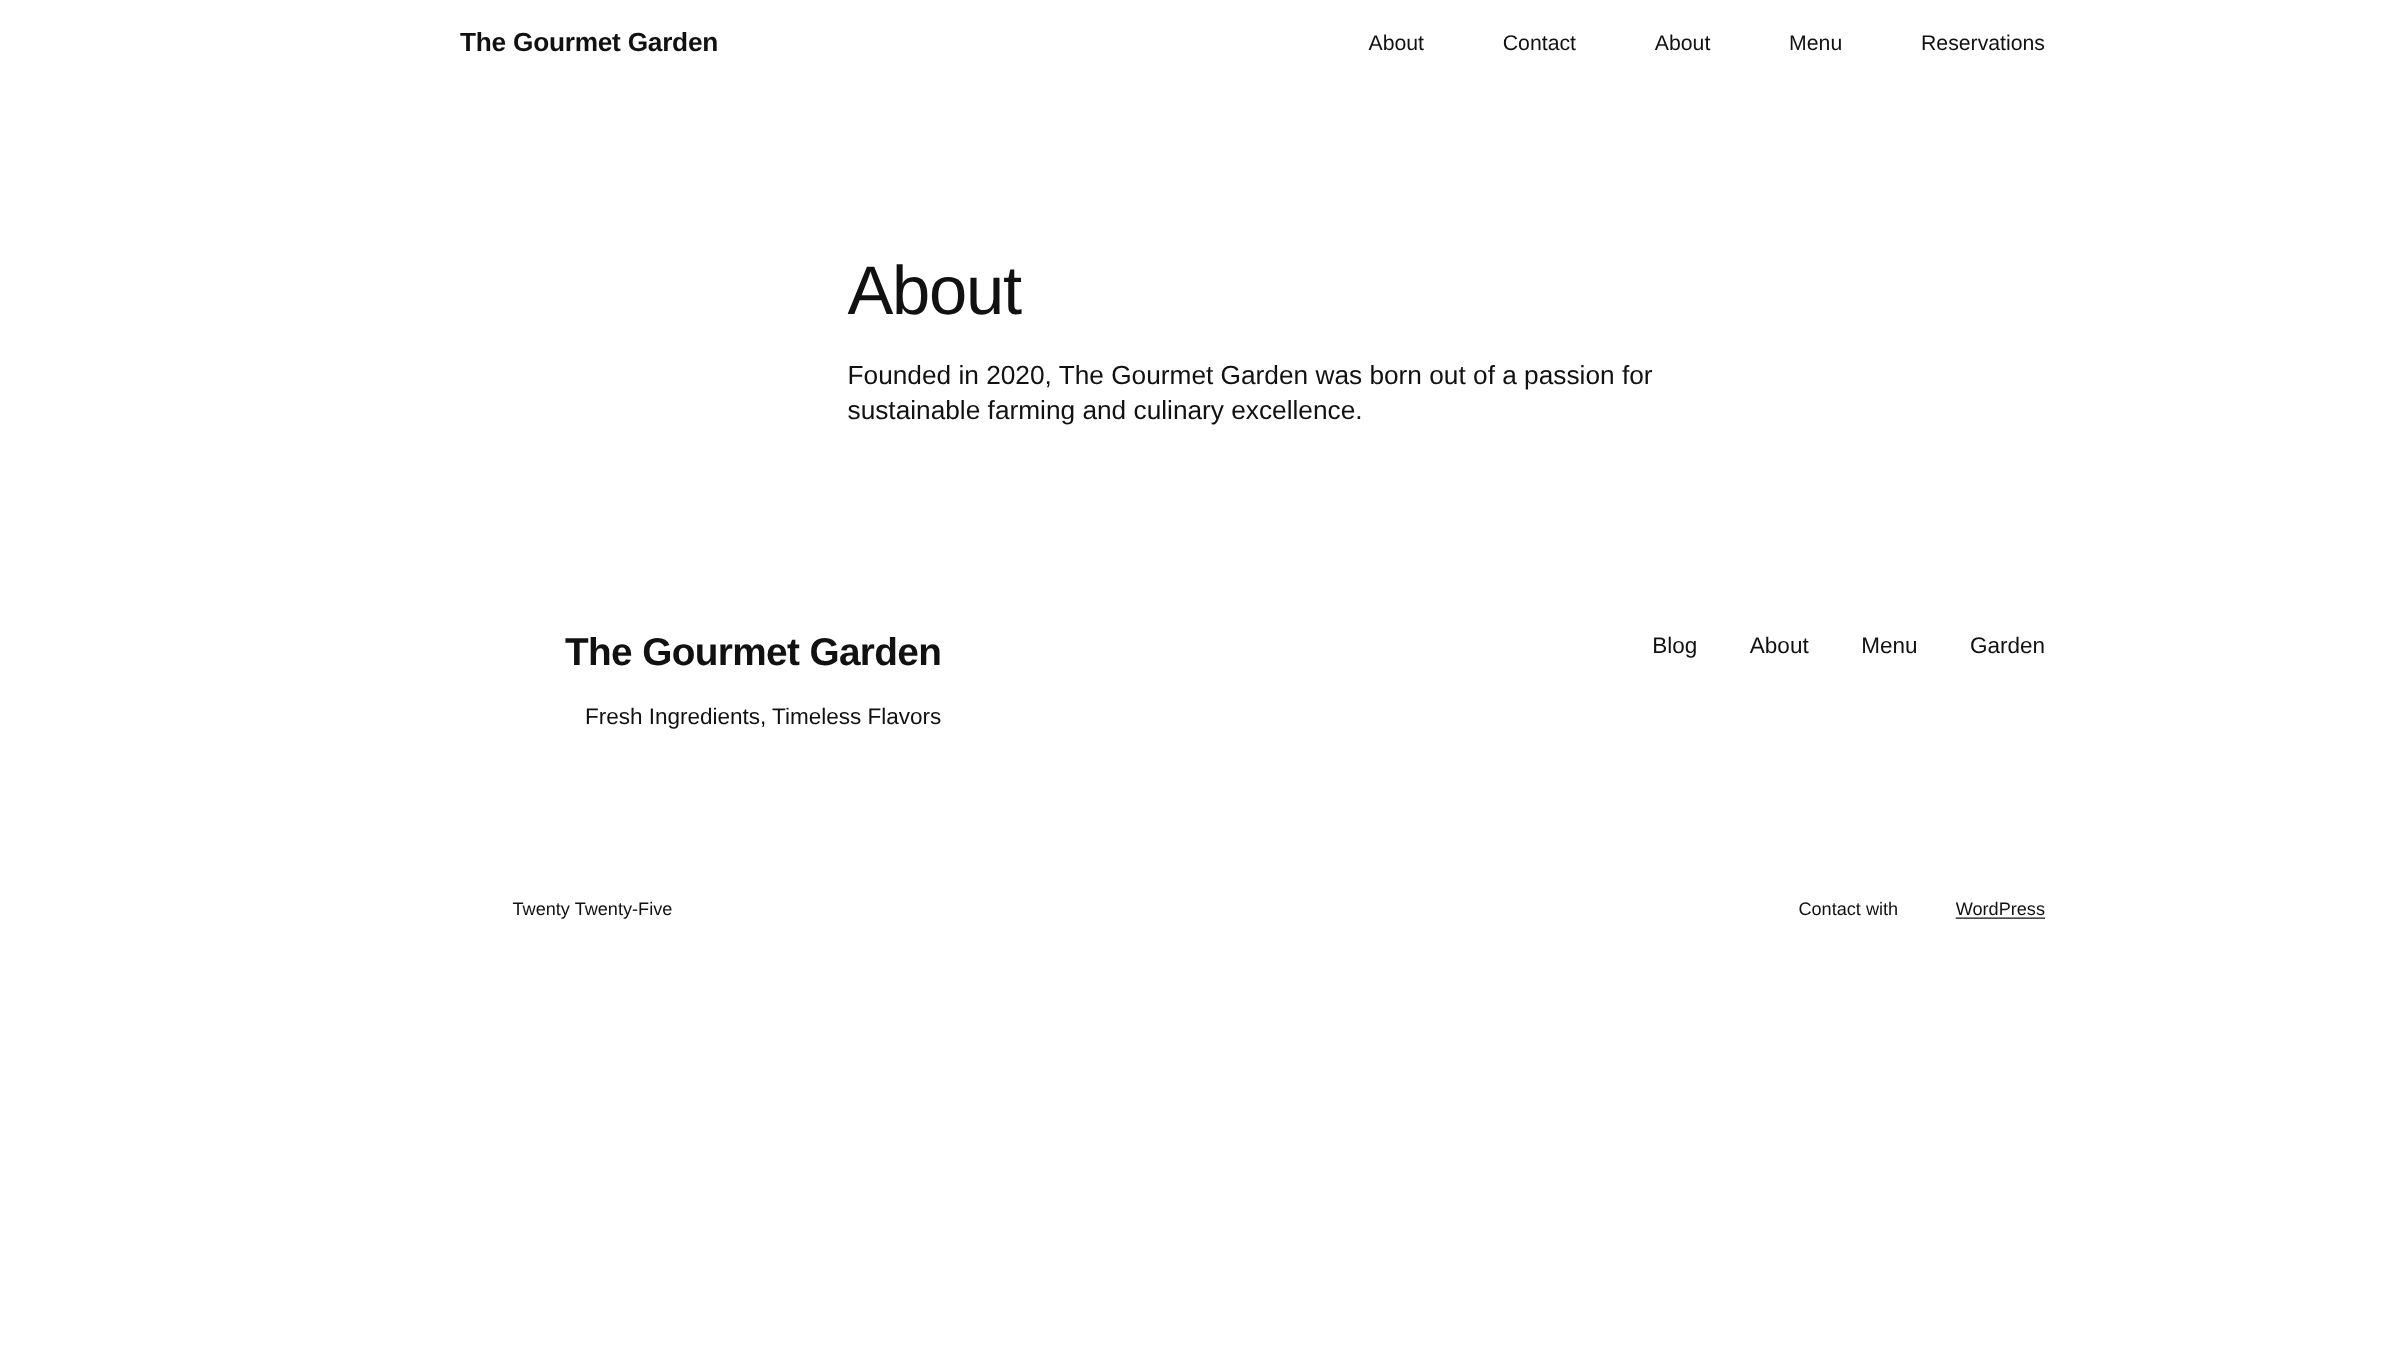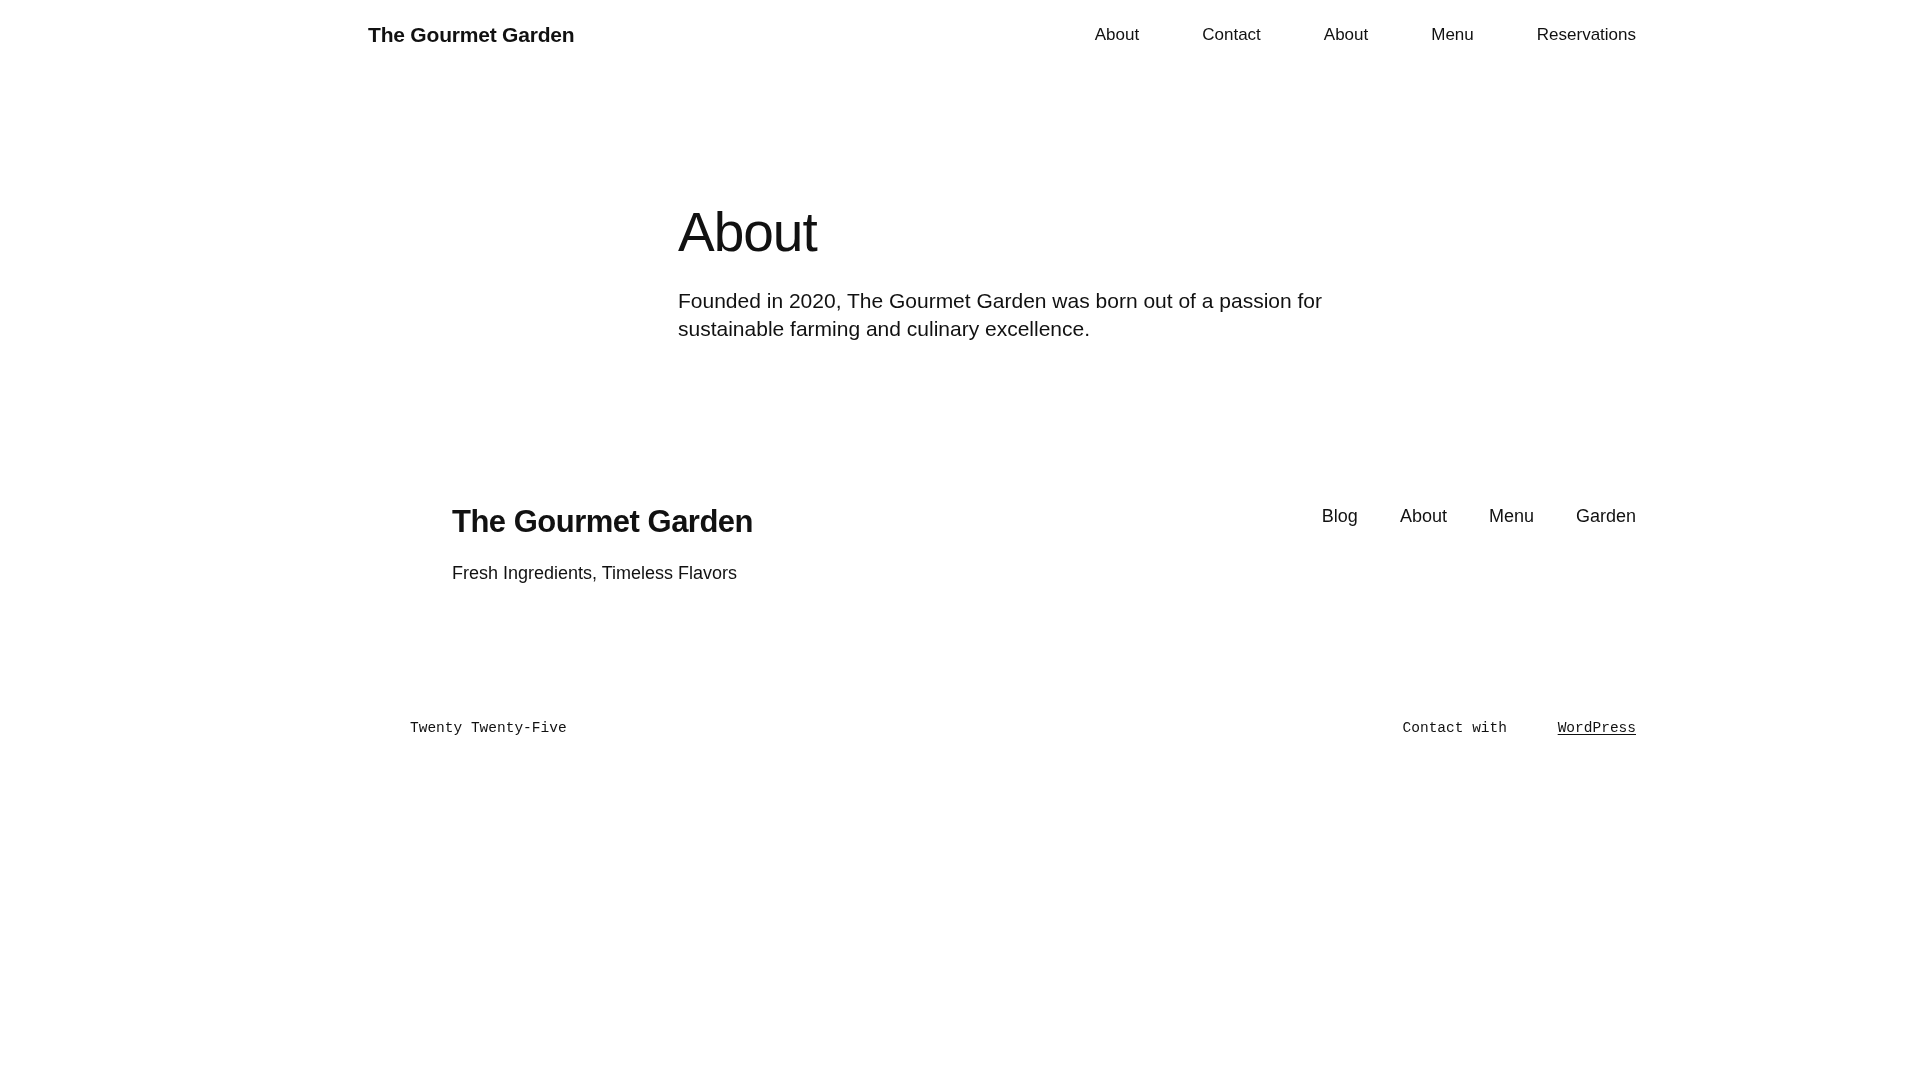--- a/index.html
+++ b/index.html
@@ -55,39 +55,38 @@
 
   
   .site-footer { margin-top: 160px; }
   .footer-main { display: flex; justify-content: space-between; }
   .footer-title {
     font-size: 31px;
     font-weight: 700;
     letter-spacing: -0.5px;
     line-height: 1.2;
   }
-  .tagline { margin-top: 22px; font-size: 18px; line-height: 1.3; }
+  .tagline { margin-top: 22px; font-size: 18px; line-height: 1.3; text-align: right; }
   .footer-links { display: flex; }
   .link-col { width: 204px; display: flex; flex-direction: row; }
   .link-col:last-child { width: auto; min-width: 80px; }
   .link-col a {
     font-size: 18px;
     line-height: 26px;
     margin-bottom: 18px;
     font-weight: 400;
   }
   .footer-bottom {
     margin-top: 132px;
     display: flex;
     justify-content: space-between;
     align-items: center;
     font-size: 14.5px;
     line-height: 1.4;
     padding-bottom: 10px;
-    font-family: Liberation Mono, monospace;
   }
   .wordpress-link { text-decoration: underline; text-underline-offset: 2px; text-align: center; }
 </style>
 </head>
 <body>
 
 <div class="page">
 
   <header class="site-header">
     <a class="site-title">The Gourmet Garden</a>

